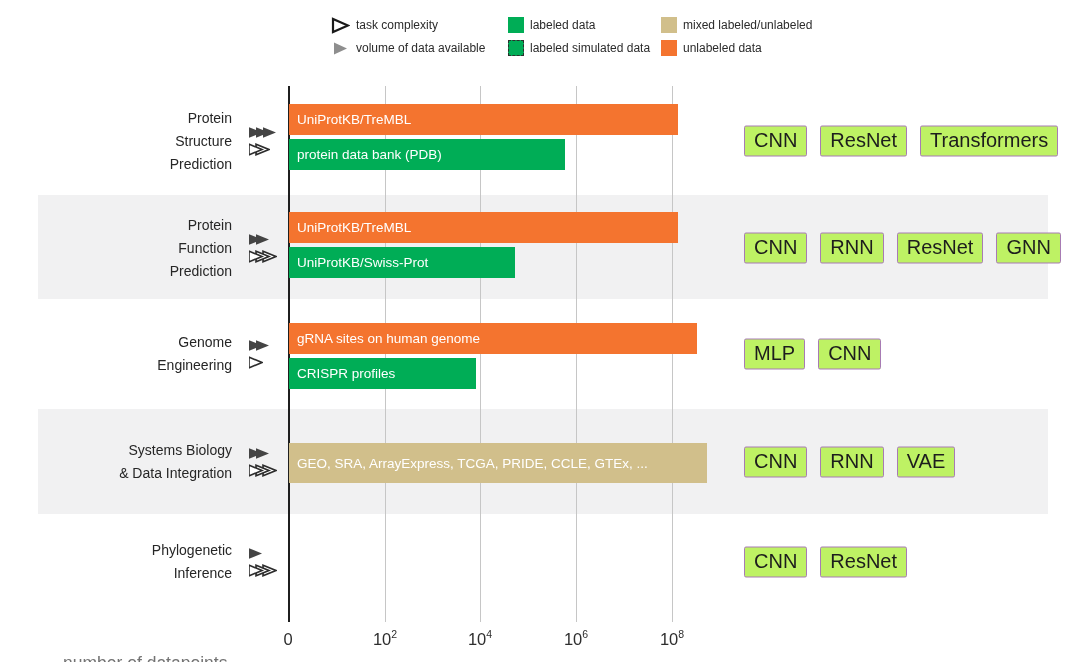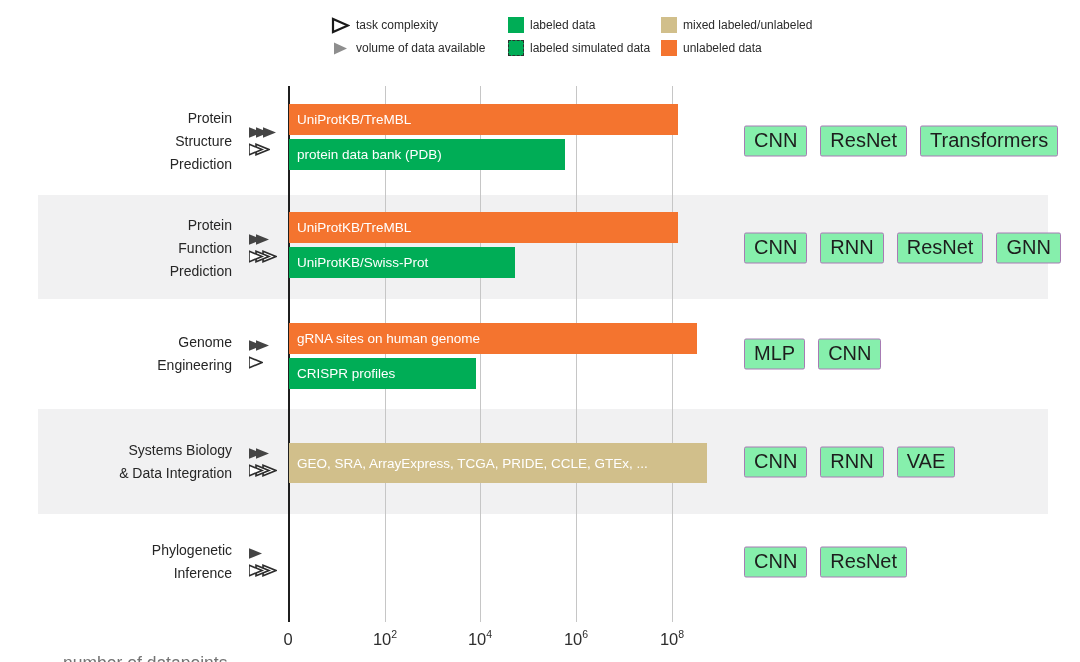--- a/index.html
+++ b/index.html
@@ -43,21 +43,21 @@
   .bar-labeled{background:#00AD56;}
   .bar-mixed{background:#D1BF8B;}
   .bar-labeled-simulated{background:#00AD56;border:2px dashed #333333;}
   .row-single .bars{top:34px;}
   .row-single .bar{height:40px;}
   .badges{
     position:absolute;left:744px;top:50%;transform:translateY(-50%);
     display:flex;gap:13px;align-items:center;
   }
   .badge{
-    background:#86efac;border:1px solid #A77BB4;border-radius:2px;
+    background:#bef264;border:1px solid #A77BB4;border-radius:2px;
     color:#1d1d1d;font-size:20px;padding:2px 9px 4px 9px;white-space:nowrap;
   }
 
   
   .xlabel{position:absolute;left:63px;top:629px;font-size:17.5px;color:#737373;margin-top:24px;}
   .tick{position:absolute;top:628px;transform:translateX(-50%);font-size:16.5px;color:#2e2e2e;}
   .tick sup{font-size:10.5px;}
 </style>
 </head>
 <body>

